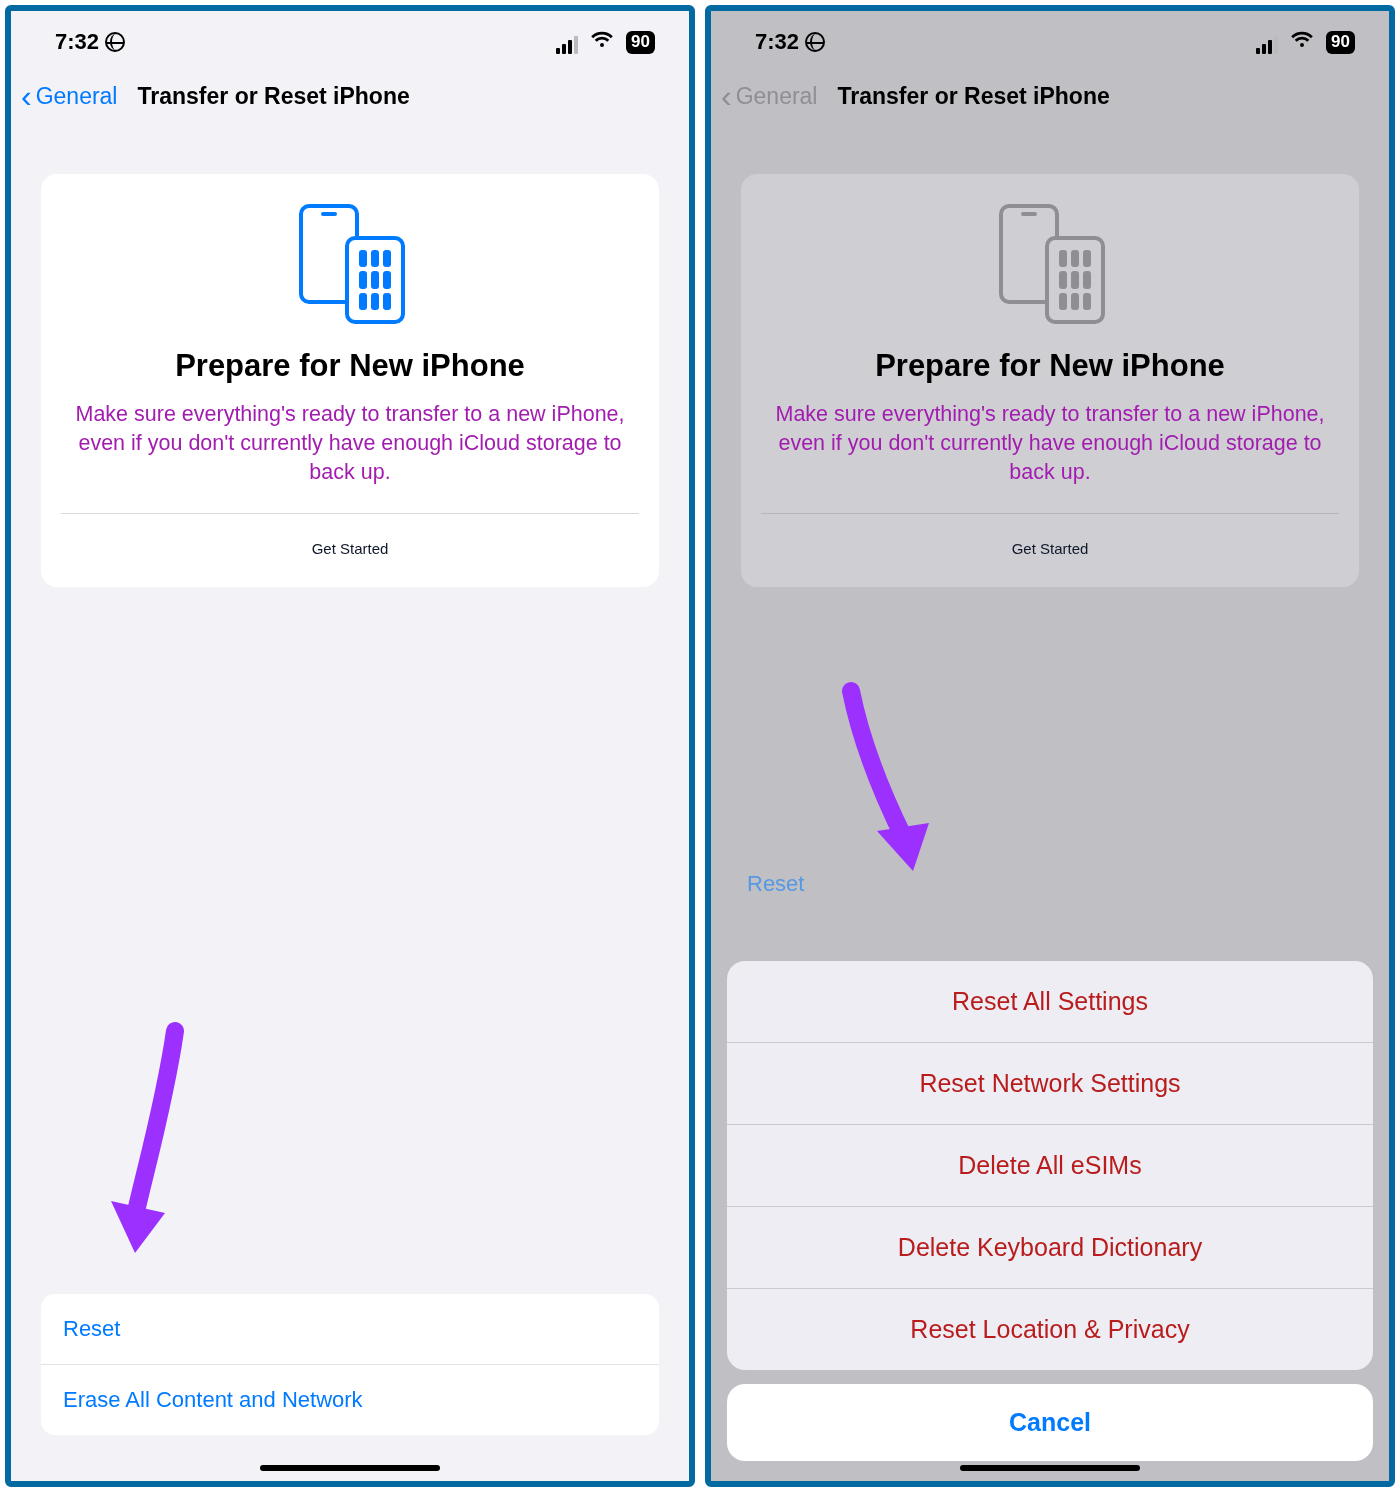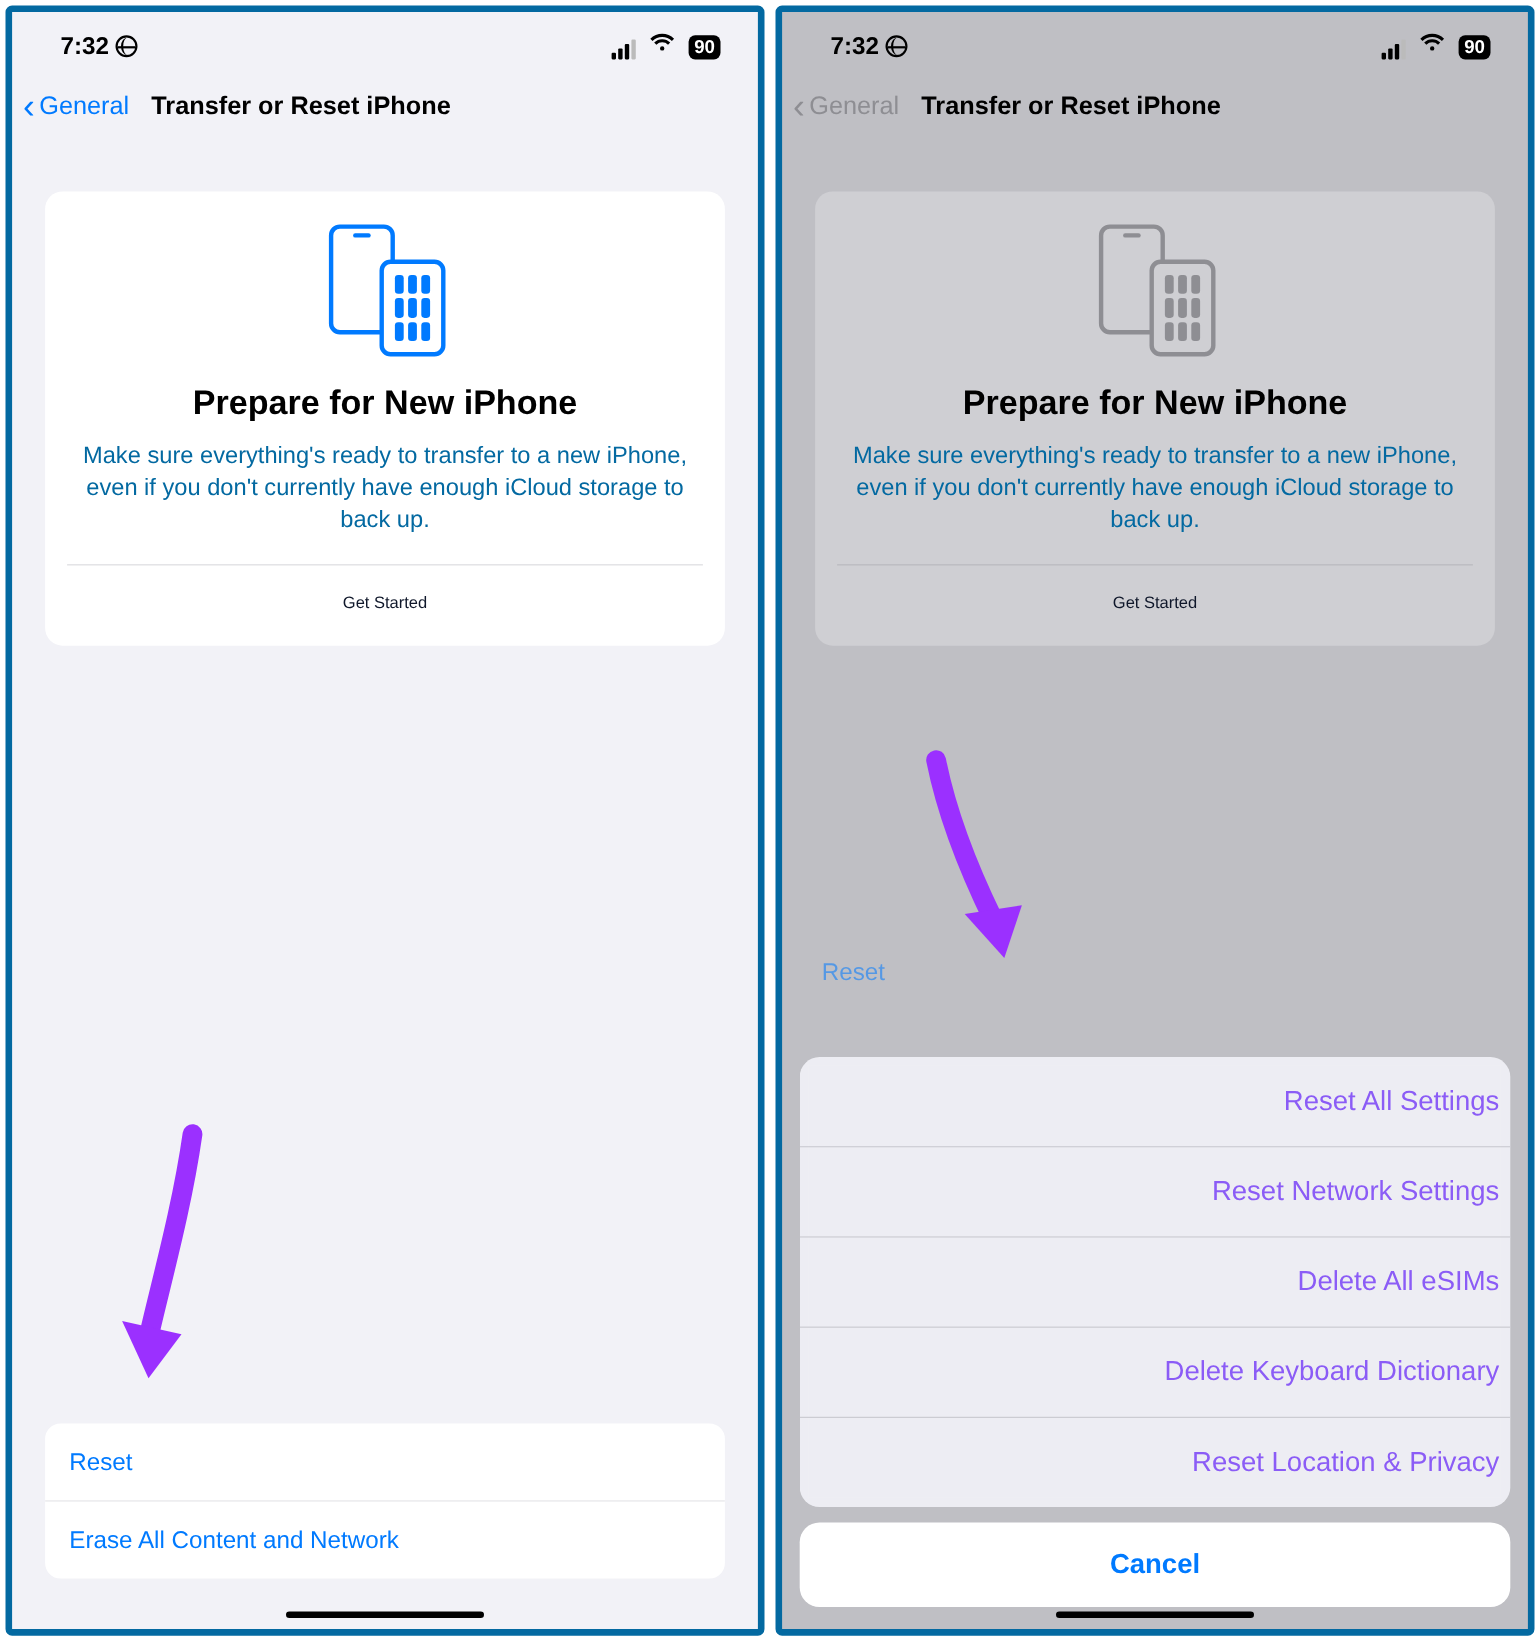--- a/index.html
+++ b/index.html
@@ -59,21 +59,21 @@
   .phone.right .nav-back { color:#8e8e93; }
 
   
   .card {
     background:#fff; margin: 40px 30px 0 30px; border-radius: 16px;
     padding: 30px 20px 0 20px; text-align:center;
   }
   .phone.right .card { background:#cfcfd3; }
   .card-icon { display:flex; justify-content:center; margin-bottom: 24px; }
   .card h2 { font-size: 31px; font-weight:600; margin-bottom: 16px; }
-  .card p  { font-size: 21.5px; line-height:1.35; color:#0369a1; padding: 0 8px 26px 8px; }
+  .card p  { font-size: 21.5px; line-height:1.35; color:#a21caf; padding: 0 8px 26px 8px; }
   .card-divider { border-top:1px solid #d9d9dd; }
   .phone.right .card-divider { border-top:1px solid #b7b7bc; }
   .get-started { color:#0f172a; font-size:15px; padding: 26px 0 30px 0; }
 
   
   .bottom-list {
     position:absolute; left:30px; right:30px; bottom: 46px;
     background:#fff; border-radius:14px; overflow:hidden;
   }
   .bottom-list .row {
@@ -82,21 +82,21 @@
   }
   .bottom-list .row:first-child { border-top:none; }
 
   
   .sheet-wrap { position:absolute; left:16px; right:16px; bottom:20px; }
   .sheet {
     background: rgba(240,240,245,0.94); border-radius:18px; overflow:hidden;
     backdrop-filter: blur(4px);
   }
   .sheet .opt {
-    text-align:right; font-size:25px; color:#8b5cf6; padding:26px 10px;
+    text-align:center; font-size:25px; color:#b91c1c; padding:26px 10px;
     border-top:1px solid #c9c9cf;
   }
   .sheet .opt:first-child { border-top:none; }
   .cancel-btn {
     margin-top:14px; background:#fff; border-radius:18px; text-align:center;
     font-size:25px; font-weight:600; color:#007aff; padding:24px 10px;
   }
 
   
   .reset-peek {

